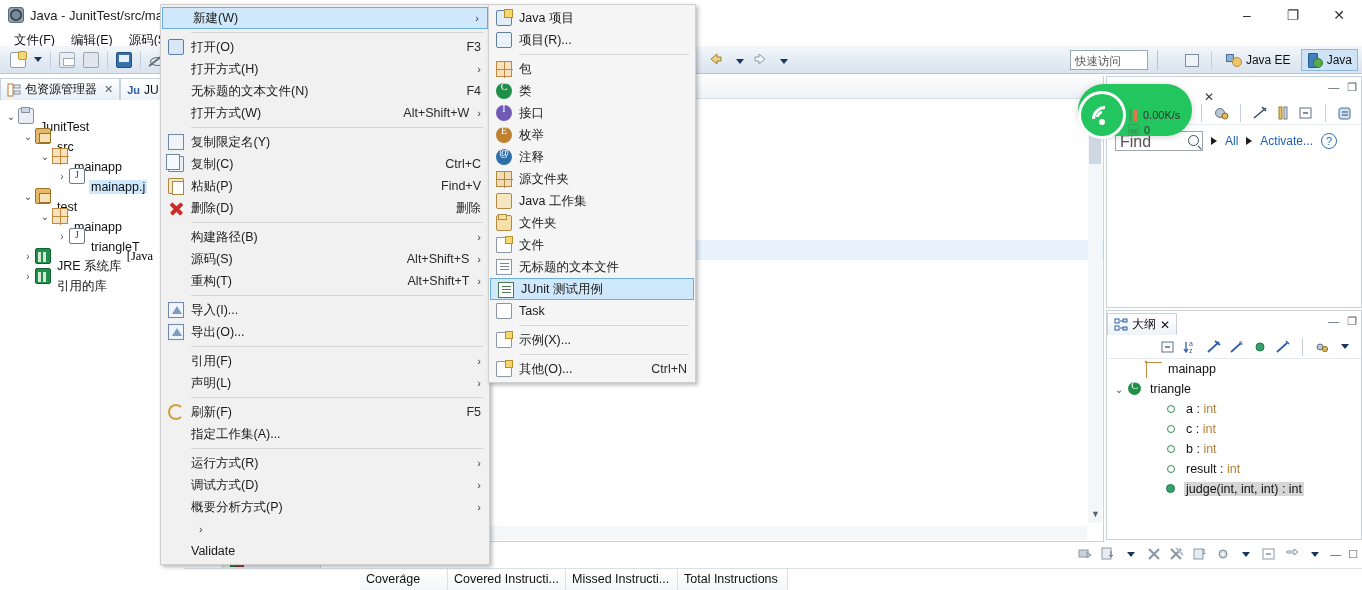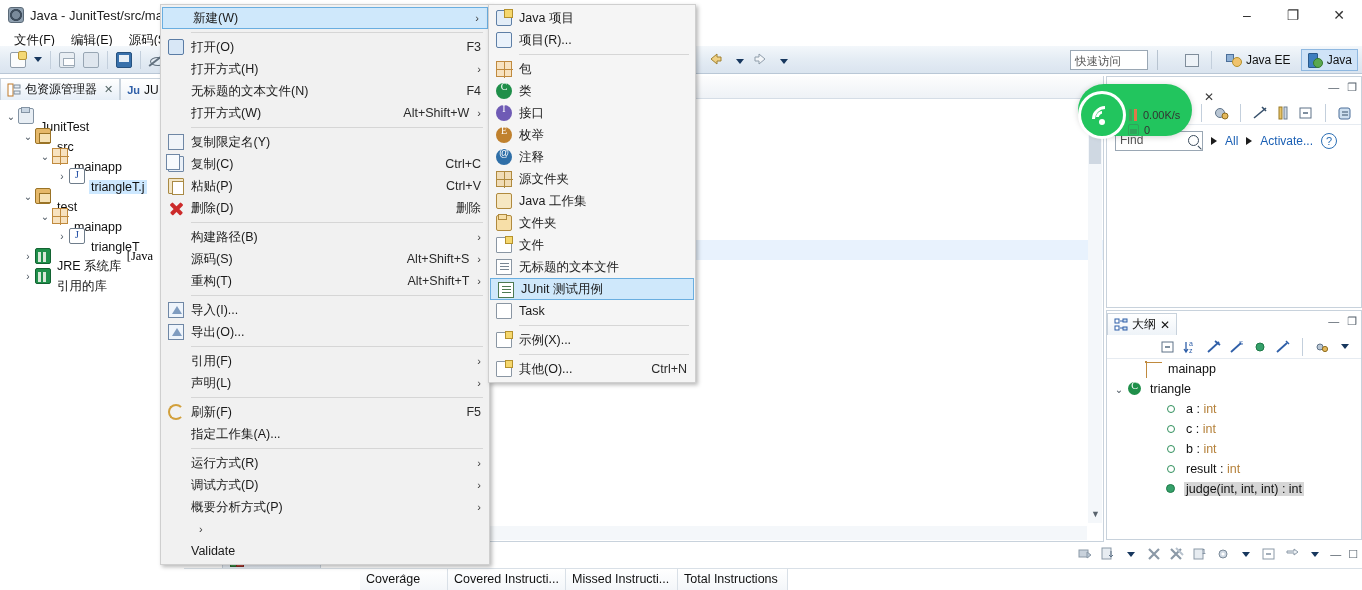--- a/index.html
+++ b/index.html
@@ -152,21 +152,21 @@
     display: flex; align-items: center; gap: 4px; height: 22px; padding: 0 6px;
     font-size: 12px; border: 1px solid #c8d2dc; border-bottom: none;
     background: linear-gradient(to bottom,#ffffff,#eef3f8);
   }
   .min-max { position: absolute; right: 4px; top: 4px; display: flex; gap: 8px; color: #55606b; font-size: 11px; }
   .rtoolbar { height: 24px; display: flex; align-items: center; justify-content: flex-end; gap: 7px; padding-right: 8px; border-bottom: 1px solid #e6ebf1; }
   .rtico { width: 16px; height: 16px; position: relative; }
 
   
   .findrow { display: flex; align-items: center; gap: 8px; padding: 6px 8px; }
-  .findbox { width: 88px; height: 20px; border: 1px solid #9aa7b4; background: #fff; font-size: 12px; color: #555; padding: 1px 16px 1px 4px; position: relative; }
+  .findbox { width: 88px; height: 20px; border: 1px solid #9aa7b4; background: #fff; font-size: 16px; color: #555; padding: 1px 16px 1px 4px; position: relative; }
   .findbox .mag { position: absolute; right: 3px; top: 3px; width: 11px; height: 11px; border: 1.4px solid #3a4b5c; border-radius: 50%; }
   .findbox .mag::after { content:""; position: absolute; right: -4px; bottom: -3px; width: 5px; height: 1.4px; background:#3a4b5c; transform: rotate(45deg); }
   .link { color: #1a5fb4; }
   .tri { width: 0; height: 0; border-top: 4px solid transparent; border-bottom: 4px solid transparent; border-left: 6px solid #1c1c1c; }
   .qmark { width: 16px; height: 16px; border: 1.3px solid #2c6fb5; border-radius: 50%; color: #2c6fb5; font-size: 11px; text-align: center; line-height: 14px; }
 
   
   .orow { display: flex; align-items: center; height: 20px; font-size: 12.5px; white-space: nowrap; padding-left: 4px; }
   .orow .oarrow { width: 16px; text-align: center; color: #4a5560; font-size: 10px; }
   .orow .oico { width: 16px; height: 16px; margin-right: 5px; position: relative; flex: none; }
@@ -402,21 +402,21 @@
           <span class="tlabel">src</span>
         </div>
         <div class="trow" style="padding-left: 34px;">
           <span class="arrow">⌄</span>
           <span class="tico ico-pkg"></span>
           <span class="tlabel">mainapp</span>
         </div>
         <div class="trow sel" style="padding-left: 51px;">
           <span class="arrow">›</span>
           <span class="tico ico-java"></span>
-          <span class="tlabel">triangleT.j</span>
+          <span class="tlabel">mainapp.j</span>
         </div>
         <div class="trow" style="padding-left: 17px;">
           <span class="arrow">⌄</span>
           <span class="tico ico-src"></span>
           <span class="tlabel">test</span>
         </div>
         <div class="trow" style="padding-left: 34px;">
           <span class="arrow">⌄</span>
           <span class="tico ico-pkg"></span>
           <span class="tlabel">mainapp</span>
@@ -750,21 +750,21 @@
         <span class="mlabel">复制限定名(Y)</span>
       </div>
       <div class="mitem">
         <span class="micon mi-copy"></span>
         <span class="mlabel">复制(C)</span>
         <span class="maccel">Ctrl+C</span>
       </div>
       <div class="mitem">
         <span class="micon mi-paste"></span>
         <span class="mlabel">粘贴(P)</span>
-        <span class="maccel">Ctrl+V</span>
+        <span class="maccel">Find+V</span>
       </div>
       <div class="mitem">
         <span class="micon mi-del"></span>
         <span class="mlabel">删除(D)</span>
         <span class="maccel">删除</span>
       </div>
       <div class="msep"></div>
       <div class="mitem">
         <span class="mlabel">构建路径(B)</span>
         <span class="msub">›</span>

